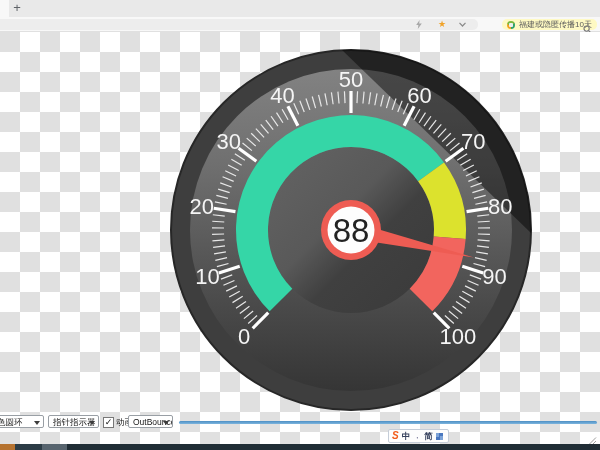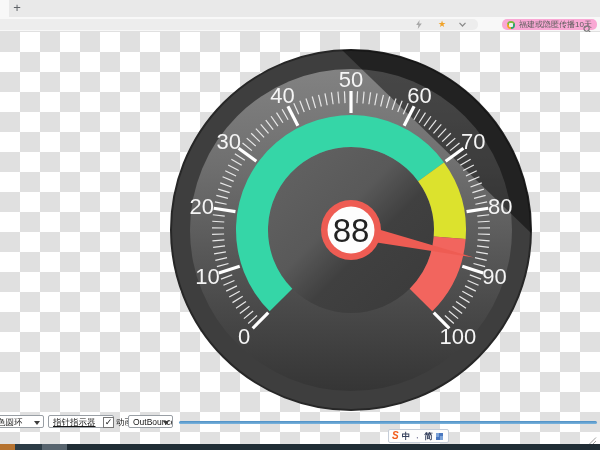--- a/index.html
+++ b/index.html
@@ -12,21 +12,21 @@
   .new-tab{position:absolute;left:10px;top:0;width:14px;height:17px;line-height:16px;
            text-align:center;font-size:13px;color:#5f6368;cursor:pointer;}
   .toolbar{position:absolute;left:0;top:17px;width:600px;height:15px;background:#f8f8f8;
            border-bottom:1px solid #e0e0e0;box-sizing:border-box;}
   .address-field{position:absolute;left:-10px;top:2px;width:488px;height:11px;background:#ededed;
                  border-radius:5px;}
   .url-text{position:absolute;left:12px;top:0;height:11px;line-height:11px;font-size:8.5px;white-space:nowrap;}
   .url-dim{color:#9b9b9b;} .url-domain{color:#3f3f3f;}
   .fld-icon{position:absolute;top:0;height:11px;display:flex;align-items:center;}
   .flash-ic{right:55px;} .star-ic{right:32px;font-size:9px;color:#f0a32a;line-height:11px;} .chev-ic{right:12px;}
-  .search-field{position:absolute;left:502px;top:2px;width:95px;height:11px;background:#f9a8d4;border-radius:5px;}
+  .search-field{position:absolute;left:502px;top:2px;width:95px;height:11px;background:#fef9c3;border-radius:5px;}
   .engine-logo{position:absolute;left:5px;top:1.5px;width:8px;height:8px;border-radius:50%;
      background:radial-gradient(circle at center,#ededed 0 2.1px,transparent 2.2px),
                 conic-gradient(from 180deg,#f6a21d 0 100deg,#7cb83d 100deg 240deg,#2fa36b 240deg 360deg);}
   .search-text{position:absolute;left:17px;top:0;height:11px;line-height:11.5px;font-size:8px;color:#5c5c5c;white-space:nowrap;}
   .magnifier{position:absolute;right:5px;top:1px;}
 
   
   .content{position:absolute;left:0;top:32px;width:600px;height:412px;background-color:#fff;
     background-image:
       linear-gradient(45deg,#e0e0e0 25%,transparent 25%,transparent 75%,#e0e0e0 75%),
@@ -235,21 +235,21 @@
           <polygon points="308.9655120042822,213.4860484159644 184.14578244812938,194.29529247647935 187.85421755187062,177.70470752352065" fill="#ee5c53"></polygon>
           <circle cx="186" cy="186" r="30" fill="#ee5c53"></circle>
           <circle cx="186" cy="186" r="23.5" fill="#fdfdfd"></circle>
           <text x="186" y="186" fill="#222222" font-size="33" text-anchor="middle" dy="0.35em" font-family="&quot;Liberation Sans&quot;,&quot;DejaVu Sans&quot;,sans-serif">88</text>
         </svg></div>
 
     <div class="combo" style="left:-8px;width:52px;">
       <span>色圆环</span>
       <span class="combo-arrow"></span>
     </div>
-    <div class="combo" style="left:48px;width:66px;text-decoration:underline;">
+    <div class="combo" style="left:48px;width:51px;">
       <span>指针指示器</span>
       <span class="combo-arrow"></span>
     </div>
     <div class="cb-box"><span>✓</span></div>
     <div class="cb-label">动画</div>
     <div class="combo" style="left:128px;width:45px;">
       <span>OutBounce</span>
       <span class="combo-arrow"></span>
     </div>
     <div class="slider-groove"></div>

